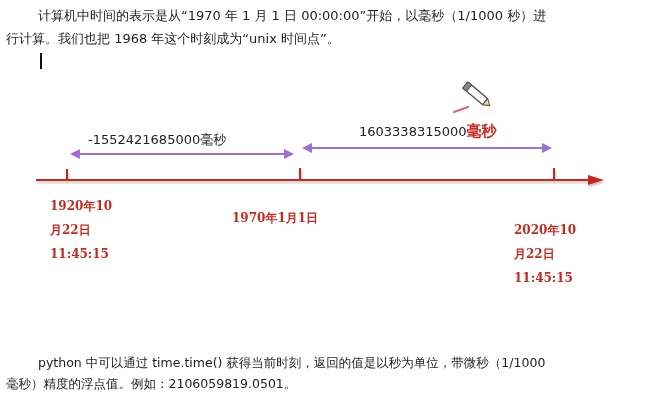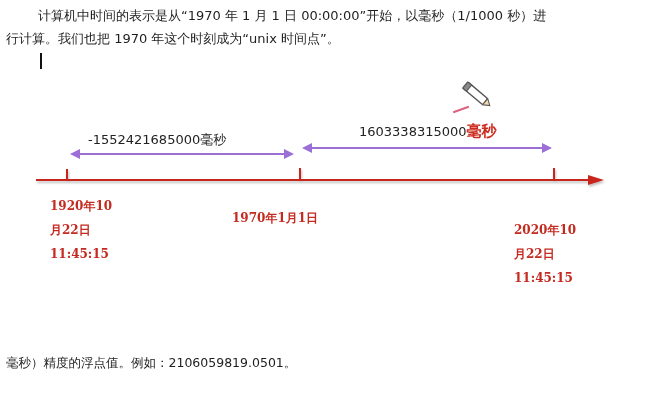--- a/index.html
+++ b/index.html
@@ -76,21 +76,21 @@
       font-size: 12.5px;
       line-height: 21px;
       color: #1e1e1e;
       white-space: nowrap;
     }
   </style>
 </head>
 <body>
 
 <div class="para indent" style="top:6px;">计算机中时间的表示是从“1970 年 1 月 1 日  00:00:00”开始，以毫秒（1/1000 秒）进</div>
-<div class="para" style="top:29px;">行计算。我们也把 1970 年这个时刻成为“unix 时间点”。</div>
+<div class="para" style="top:29px;">行计算。我们也把 1968 年这个时刻成为“unix 时间点”。</div>
 <div class="para indent" style="top:52px;">
   <span class="caret"></span>
 </div>
 
 <svg class="pencil" viewBox="0 0 60 40">
   <g transform="rotate(40 28 18)">
     <rect x="14" y="14" width="26" height="8" rx="1.5" fill="#ffffff" stroke="#555" stroke-width="1.4"></rect>
     <rect x="14" y="14" width="5" height="8" fill="#888" stroke="#555" stroke-width="1"></rect>
     <polygon points="40,14 46,18 40,22" fill="#f2d7b0" stroke="#555" stroke-width="1"></polygon>
   </g>
@@ -141,14 +141,15 @@
 <div class="date-label" style="left:232px; top:194px;margin-top:12px;">
   <div>1970年1月1日</div>
 </div>
 <div class="date-label" style="left:514px; top:218px;">
   <div>2020年10</div>
   <div>月22日</div>
   <div>11:45:15</div>
 </div>
 
 <div class="bottom-para">
+  <div style="padding-left:32px;">python 中可以通过 time.time() 获得当前时刻，返回的值是以秒为单位，带微秒（1/1000</div>
   <div>毫秒）精度的浮点值。例如：2106059819.0501。</div>
 </div>
 
 </body></html>

